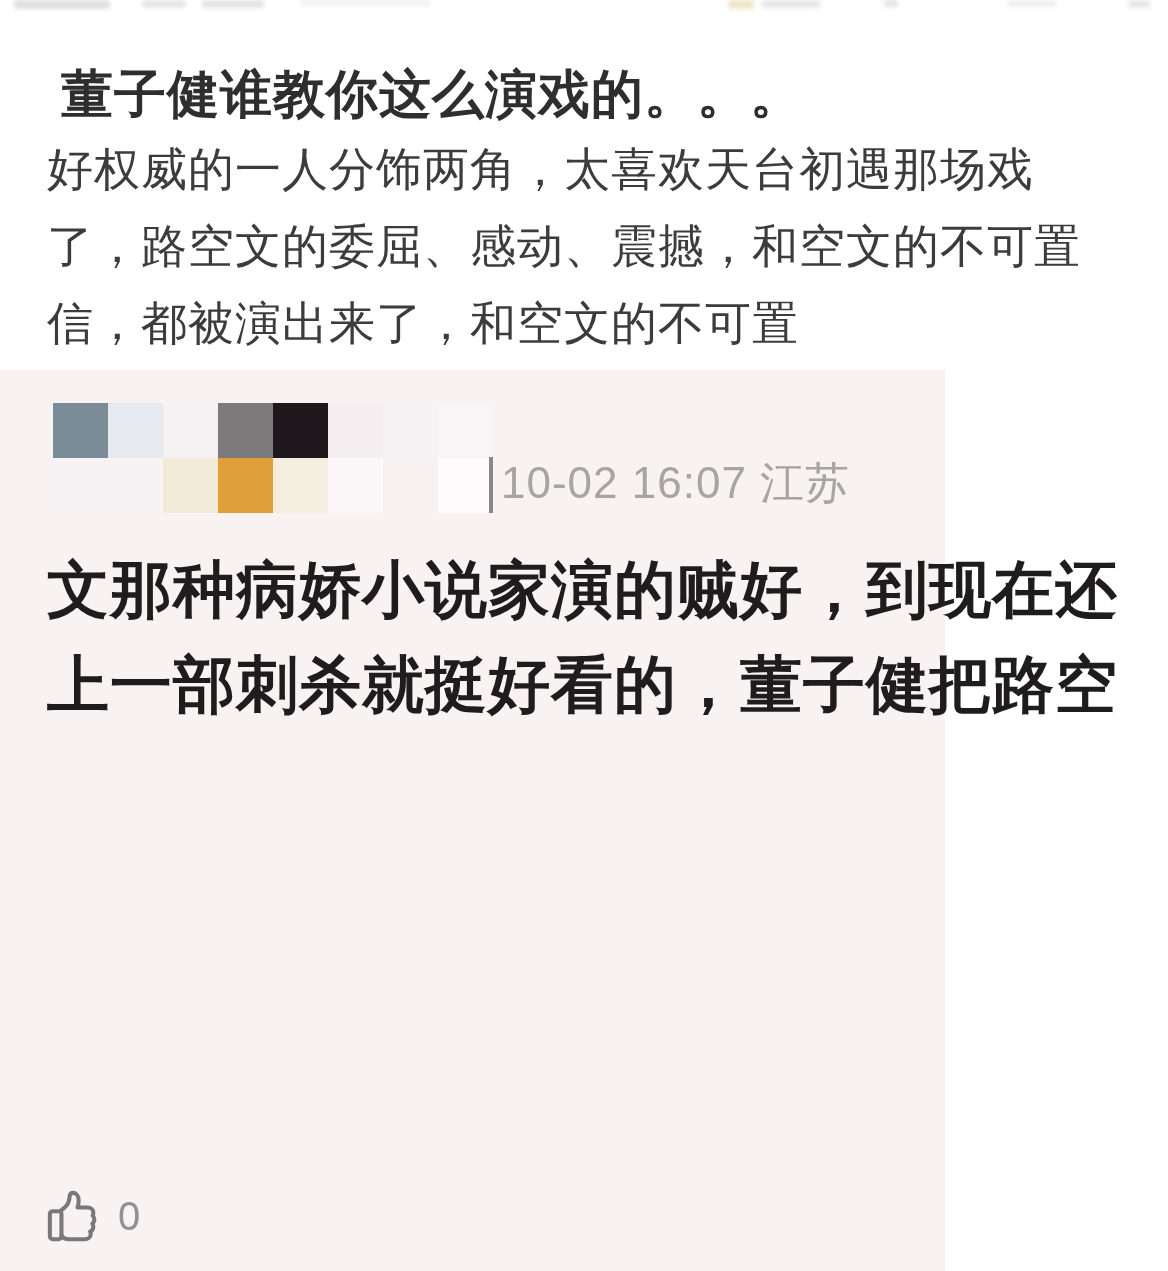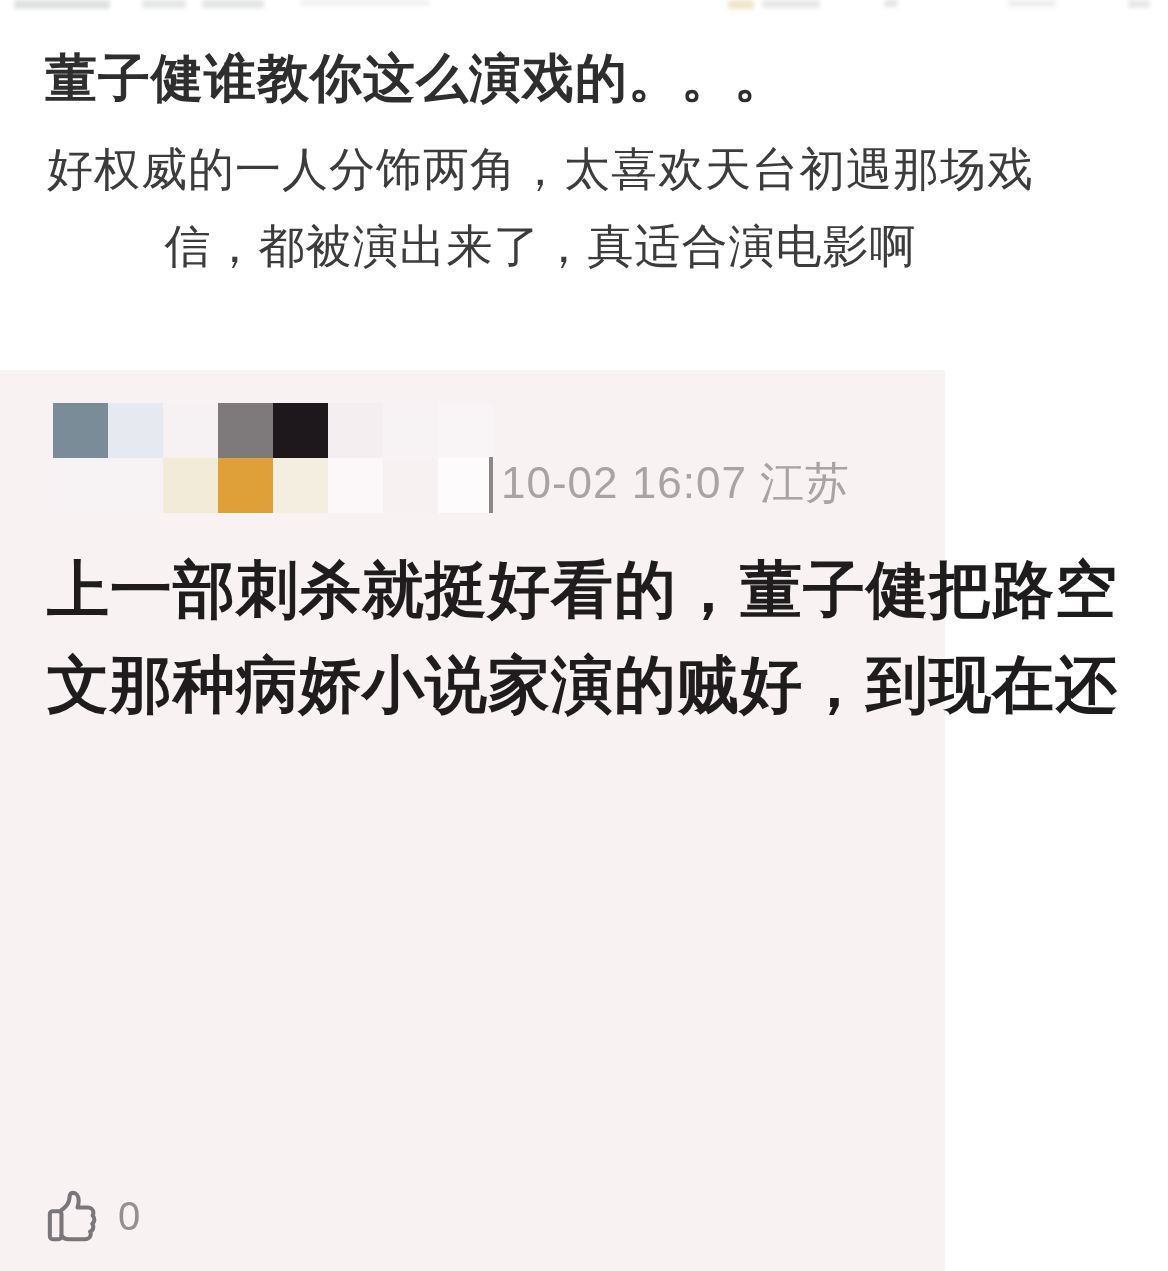--- a/index.html
+++ b/index.html
@@ -17,29 +17,29 @@
   .ta2{left:142px;width:44px;height:8px;background:rgba(158,166,162,.28);}
   .ta3{left:202px;width:62px;height:8px;background:rgba(158,166,162,.30);}
   .ta4{left:300px;width:130px;height:6px;background:rgba(170,178,174,.18);}
   .ta5{left:728px;width:26px;height:9px;background:rgba(214,186,110,.38);}
   .ta6{left:762px;width:58px;height:8px;background:rgba(160,168,164,.28);}
   .ta7{left:884px;width:14px;height:7px;background:rgba(160,168,164,.30);}
   .ta8{left:1008px;width:48px;height:7px;background:rgba(170,178,174,.22);}
   .ta9{left:1128px;width:22px;height:8px;background:rgba(160,168,164,.26);}
 
   .post-title{
-    position:absolute;left:45px;top:44px;margin:0;
+    position:absolute;left:45px;top:44px;margin:16px;
     font-size:52px;font-weight:700;color:#2e2e2e;letter-spacing:1px;
     white-space:nowrap;
   }
 
   .post-body{
     position:absolute;left:47px;top:131px;
     font-size:46px;font-weight:400;color:#3c3c3c;
-    line-height:77px;letter-spacing:1px;white-space:nowrap;text-align:center;
+    line-height:77px;letter-spacing:1px;white-space:nowrap;
   }
 
   .quote-card{
     position:absolute;left:0;top:370px;width:945px;height:901px;
     background:#f8f2f3;
   }
 
   .mosaic{
     position:absolute;left:53px;top:33px;
     display:grid;grid-template-columns:repeat(8,55px);grid-auto-rows:55px;
@@ -85,21 +85,22 @@
   <span class="ta6"></span>
   <span class="ta7"></span>
   <span class="ta8"></span>
   <span class="ta9"></span>
 </div>
 
 <h1 class="post-title">董子健谁教你这么演戏的。。。</h1>
 
 <div class="post-body">
   <div>好权威的一人分饰两角，太喜欢天台初遇那场戏</div>
-  <div>信，都被演出来了，真适合演电影啊</div>
+  <div>了，路空文的委屈、感动、震撼，和空文的不可置</div>
+  <div>信，都被演出来了，和空文的不可置</div>
 </div>
 
 <section class="quote-card">
 
   <div class="mosaic">
       <div class="mosaic-cell" style="background: rgb(123, 140, 153);"></div>
       <div class="mosaic-cell" style="background: rgb(230, 233, 239);"></div>
       <div class="mosaic-cell" style="background: rgb(246, 242, 243);"></div>
       <div class="mosaic-cell" style="background: rgb(126, 121, 123);"></div>
       <div class="mosaic-cell" style="background: rgb(30, 24, 28);"></div>
@@ -114,22 +115,22 @@
       <div class="mosaic-cell" style="background: rgb(252, 248, 249);"></div>
       <div class="mosaic-cell" style="background: rgb(247, 241, 242);"></div>
       <div class="mosaic-cell" style="background: rgb(253, 251, 252);"></div>
     </div>
 
   <div class="vbar"></div>
 
   <div class="timestamp">10-02 16:07 江苏</div>
 
   <div class="quote-text">
+    <div>文那种病娇小说家演的贼好，到现在还</div>
     <div>上一部刺杀就挺好看的，董子健把路空</div>
-    <div>文那种病娇小说家演的贼好，到现在还</div>
   </div>
 
   <div class="like-row">
     <span class="thumb">
       <svg width="58" height="58" viewBox="0 0 60 60" fill="none" stroke="#7a777b" stroke-width="4.2" stroke-linecap="round" stroke-linejoin="round">
         <rect x="4" y="25" width="12" height="29" rx="3"></rect>
         <path d="M16 50 c1.5 2.5 4.2 4 7.5 4 h16.5 c3.6 0 6.3 -2.3 6.3 -5.4 c0 -0.9 -0.2 -1.7 -0.7 -2.4 c2 -0.9 3.3 -2.7 3.3 -4.9 c0 -1.3 -0.4 -2.4 -1.1 -3.3 c1.4 -1 2.2 -2.6 2.2 -4.4 c0 -1.6 -0.7 -3 -1.8 -4 c0.5 -0.9 0.8 -1.9 0.8 -2.9 c0 -3.1 -2.6 -5.4 -5.9 -5.4 h-10.5 c0.7 -2.3 1.2 -5 1.2 -7.3 c0 -5 -2.6 -7.9 -5.7 -7.9 c-1.8 0 -3 0.9 -3.5 2.7 c-0.4 1.5 -0.2 3.5 -1 5.8 c-1.1 3.6 -4 6.8 -7.6 9.2"></path>
       </svg>
     </span>
     <span class="like-count">0</span>

